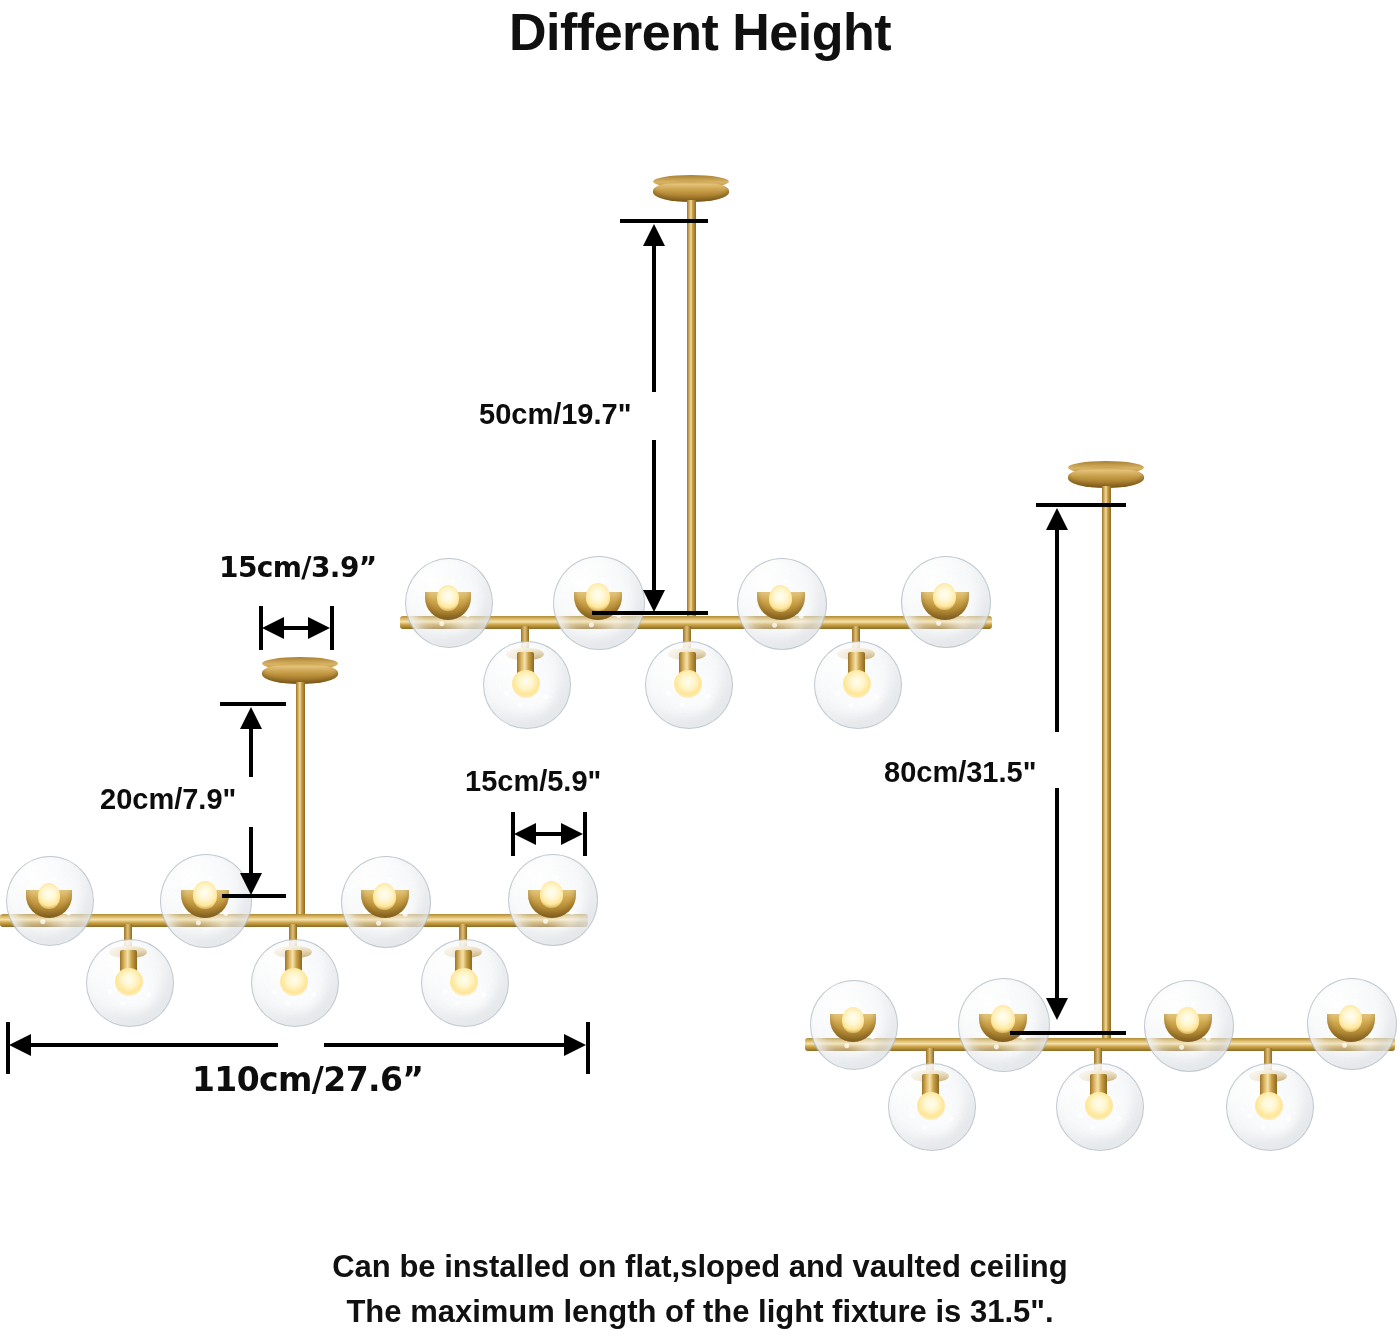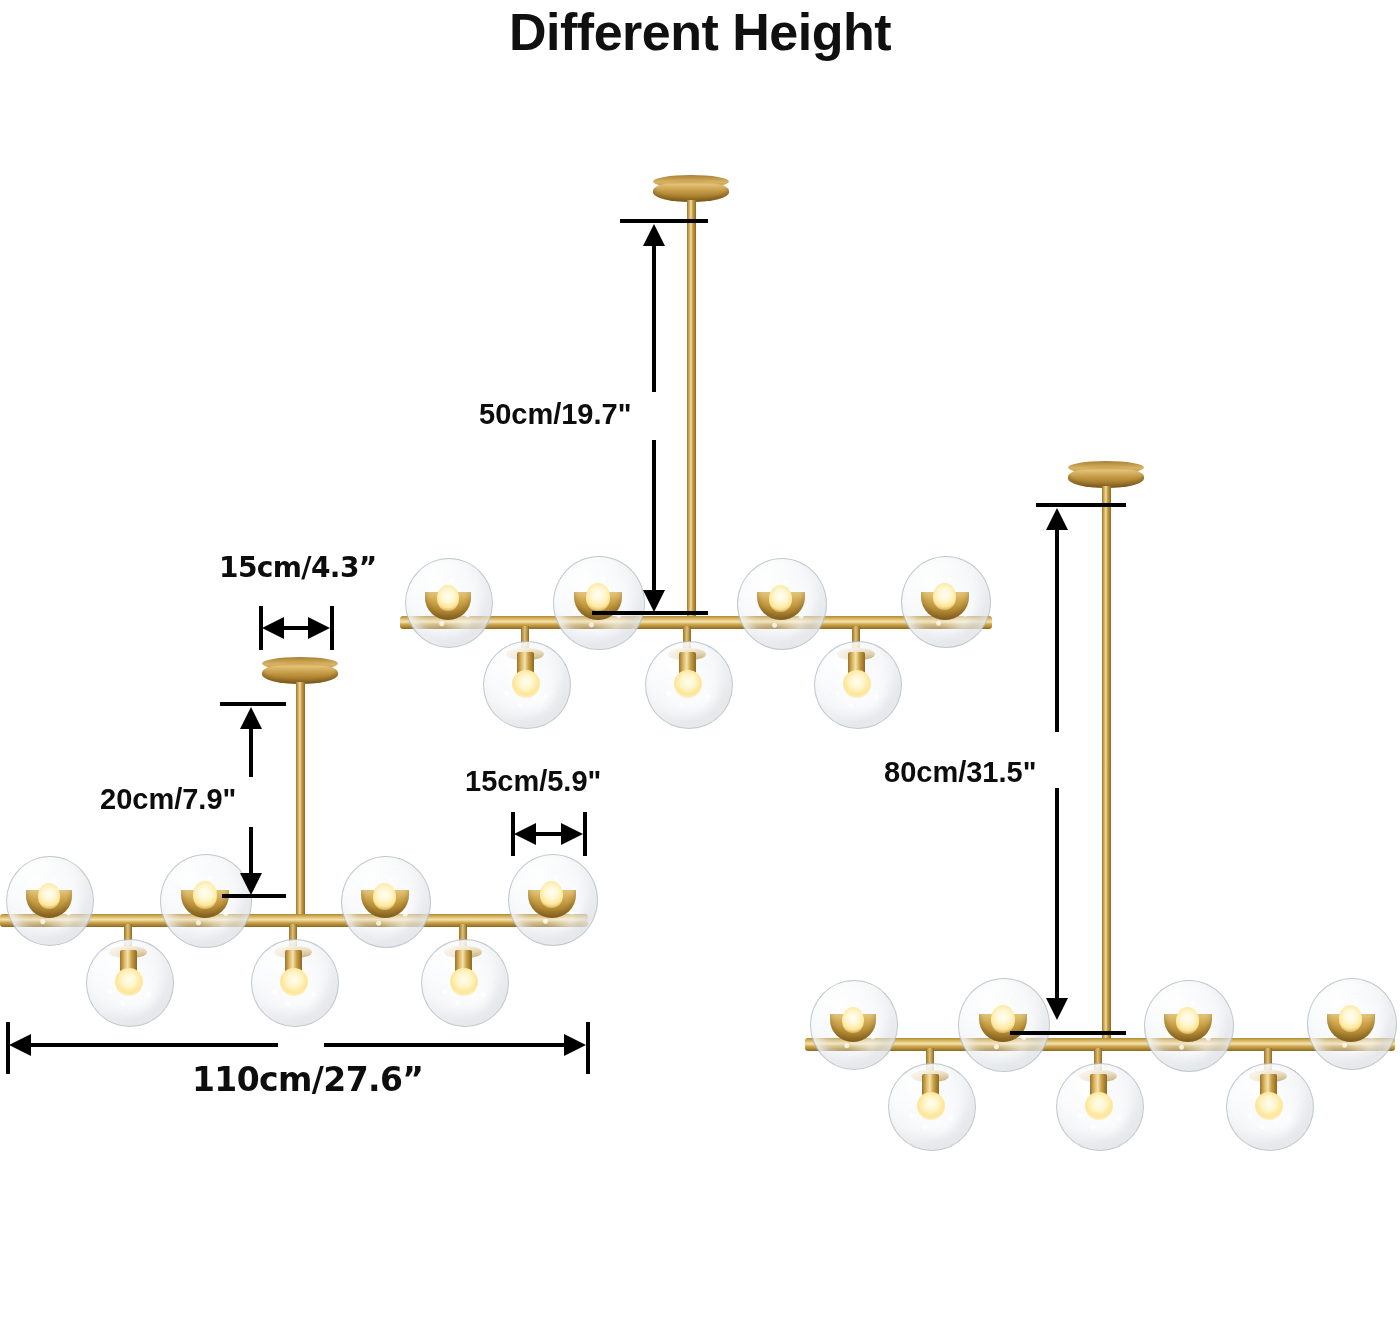--- a/index.html
+++ b/index.html
@@ -253,21 +253,21 @@
     <div class="hline" style="left:592px; top:611px; width:116px;"></div>
     <div class="dim-label" style="left:479px; top:398px;">50cm/19.7"</div>
   </div>
 
   <div>
     <div class="vline" style="left:259px; top:606px; height:44px;"></div>
     <div class="vline" style="left:330px; top:606px; height:44px;"></div>
     <div class="arrow-left" style="left:262px; top:617px;"></div>
     <div class="hline" style="left:282px; top:626px; width:28px;"></div>
     <div class="arrow-right" style="left:308px; top:617px;"></div>
-    <div class="dim-label alt" style="left:219px; top:551px;">15cm/4.3”</div>
+    <div class="dim-label alt" style="left:219px; top:551px;">15cm/3.9”</div>
   </div>
 
   <div class="fixture">
 
     <div class="canopy-top" style="left:262px; top:657px;"></div>
     <div class="canopy" style="left:262px; top:663px;"></div>
     <div class="droprod" style="left:296px; top:682px; height:238px;"></div>
     <div class="bar" style="left:0px; top:914px; width:588px;"></div>
 
     <div class="globe" style="left:6px; top:856px; width:86px; height:88px;"></div>
@@ -379,14 +379,16 @@
   <div>
     <div class="hline" style="left:1036px; top:1003px; width:90px; top:503px;"></div>
     <div class="arrow-up" style="left:1046px; top:508px;"></div>
     <div class="vline" style="left:1055px; top:528px; height:204px;"></div>
     <div class="vline" style="left:1055px; top:788px; height:212px;"></div>
     <div class="arrow-down" style="left:1046px; top:998px;"></div>
     <div class="hline" style="left:1010px; top:1031px; width:116px;"></div>
     <div class="dim-label" style="left:884px; top:756px;">80cm/31.5"</div>
   </div>
 
+  <div class="caption l1">Can be installed on flat,sloped and vaulted ceiling</div>
+  <div class="caption l2">The maximum length of the light fixture is 31.5".</div>
 
 </div>
 
 </body></html>

